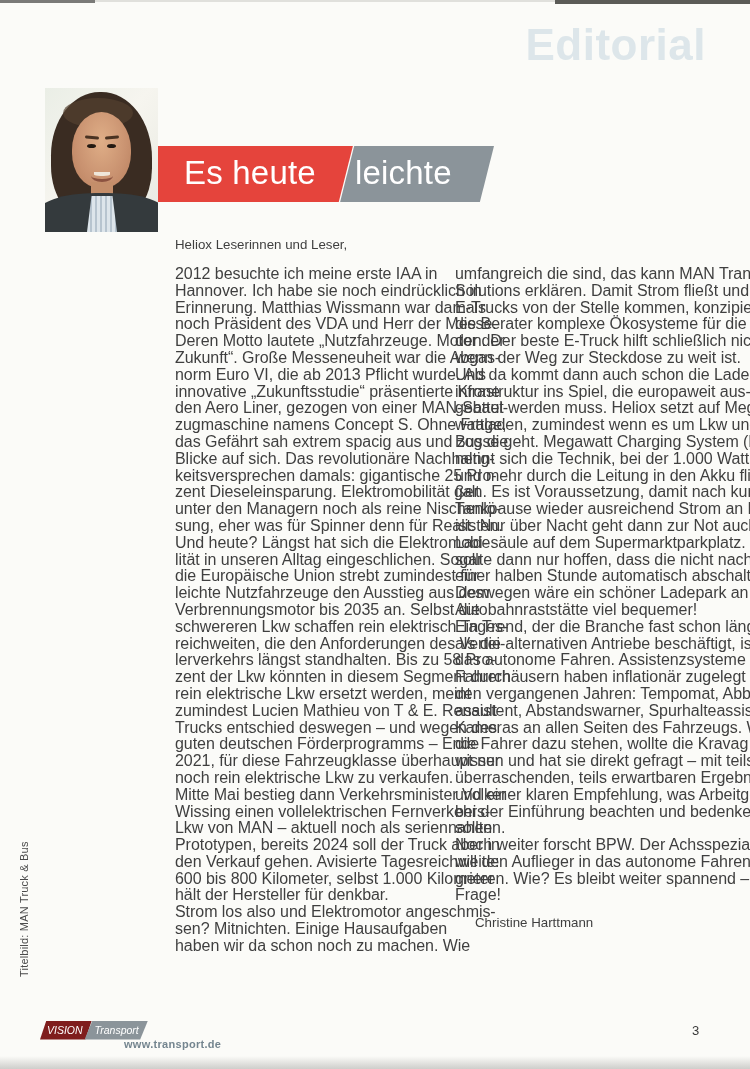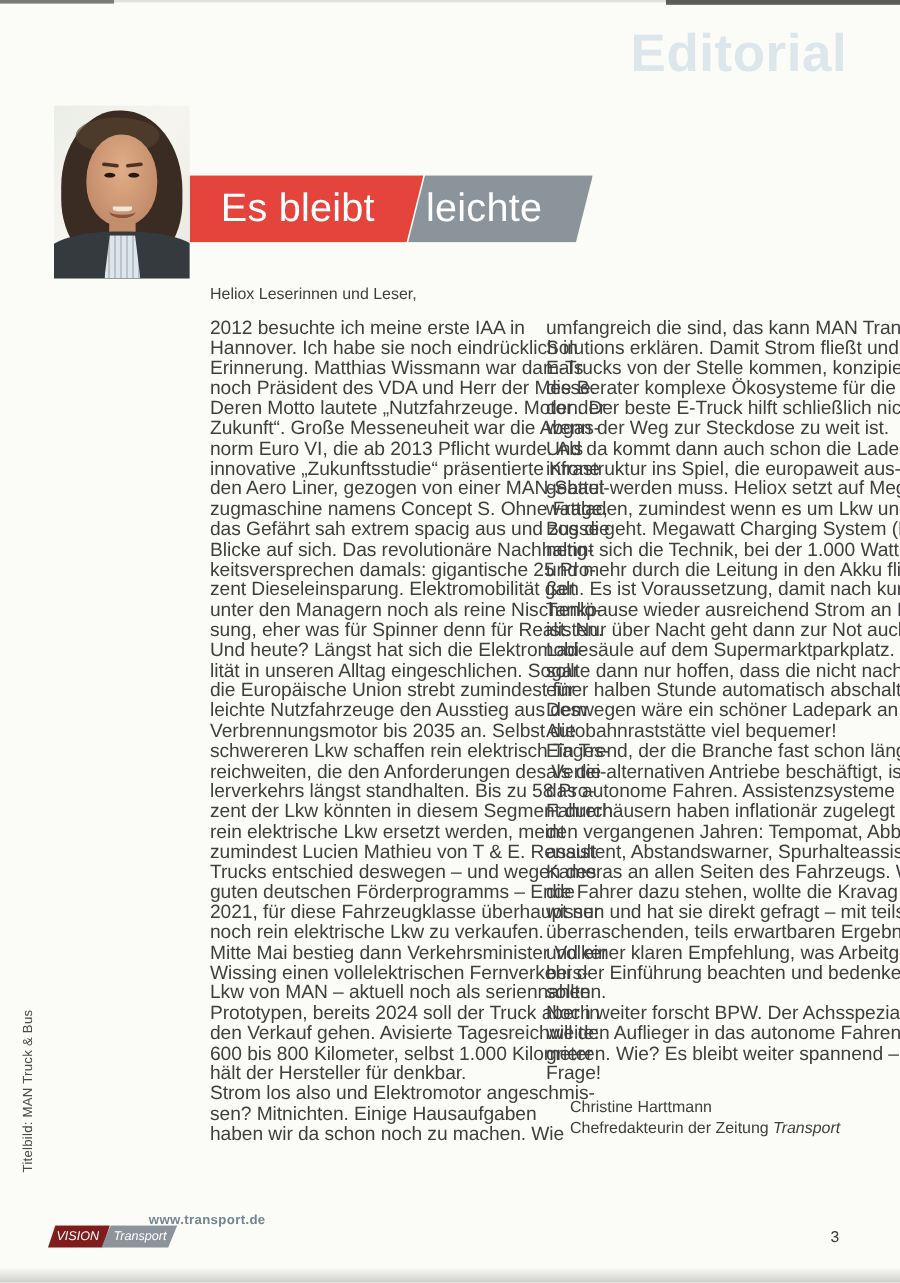--- a/index.html
+++ b/index.html
@@ -62,21 +62,21 @@
     position:absolute;left:18px;top:977px;
     transform:rotate(-90deg);transform-origin:left top;
     font-size:11px;color:#4a4a4a;white-space:nowrap;letter-spacing:.2px;
   }
   
   .footer-logo{position:absolute;left:40px;top:1021px;display:flex;}
   .footer-logo .box{color:#fff;font-style:italic;font-size:10.5px;line-height:1;
     padding:4px 9px 4px 7px;clip-path:polygon(12% 0,100% 0,88% 100%,0 100%);}
   .footer-logo .vision{background:#7f1d1d;font-weight:normal;}
   .footer-logo .transport{background:#8b949a;margin-left:-7px;padding-left:10px;}
-  .footer-url{position:absolute;left:124px;top:1011px;font-size:11px;font-weight:bold;color:#74858f;letter-spacing:.3px;}
+  .footer-url{position:absolute;left:124px;top:1038px;font-size:11px;font-weight:bold;color:#74858f;letter-spacing:.3px;}
   .page-number{position:absolute;left:692px;top:1023px;font-size:13px;color:#3a3a3a;}
 </style>
 </head>
 <body>
 
 <div class="scan-edge-left"></div>
 <div class="scan-edge-mid"></div>
 <div class="scan-edge-right"></div>
 <div class="scan-bottom"></div>
 
@@ -93,21 +93,21 @@
   <div class="smile"></div>
   <div class="teeth"></div>
   <div class="neck"></div>
   <div class="jacket"></div>
   <div class="shirt"></div>
 </div>
 
 <div class="banner">
   <div class="red" style="background:#e5443c;"></div>
   <div class="gray" style="background:#8b949a;"></div>
-  <span class="t t1">Es bleibt</span>
+  <span class="t t1">Es heute</span>
   <span class="t t2">leichte</span>
 </div>
 
 <div class="greeting">Heliox Leserinnen und Leser,</div>
 
 <div class="col col-left">2012 besuchte ich meine erste IAA in
 Hannover. Ich habe sie noch eindrücklich in
 Erinnerung. Matthias Wissmann war damals
 noch Präsident des VDA und Herr der Messe.
 Deren Motto lautete „Nutzfahrzeuge. Motor der
@@ -181,21 +181,20 @@
 und einer klaren Empfehlung, was Arbeitgeber
 bei der Einführung beachten und bedenken
 sollten.
 Noch weiter forscht BPW. Der Achsspezialist
 will den Auflieger in das autonome Fahren inte-
 grieren. Wie? Es bleibt weiter spannend – ohne
 Frage!</div>
 
 <div class="signature">
   <div>Christine Harttmann</div>
-  <div><span>Chefredakteurin der Zeitung </span><span class="ital">Transport</span></div>
 </div>
 
 <div class="side-caption">Titelbild: MAN Truck &amp; Bus</div>
 
 <div class="footer-logo">
   <span class="box vision">VISION</span>
   <span class="box transport">Transport</span>
 </div>
 <div class="footer-url">www.transport.de</div>
 <div class="page-number">3</div>

